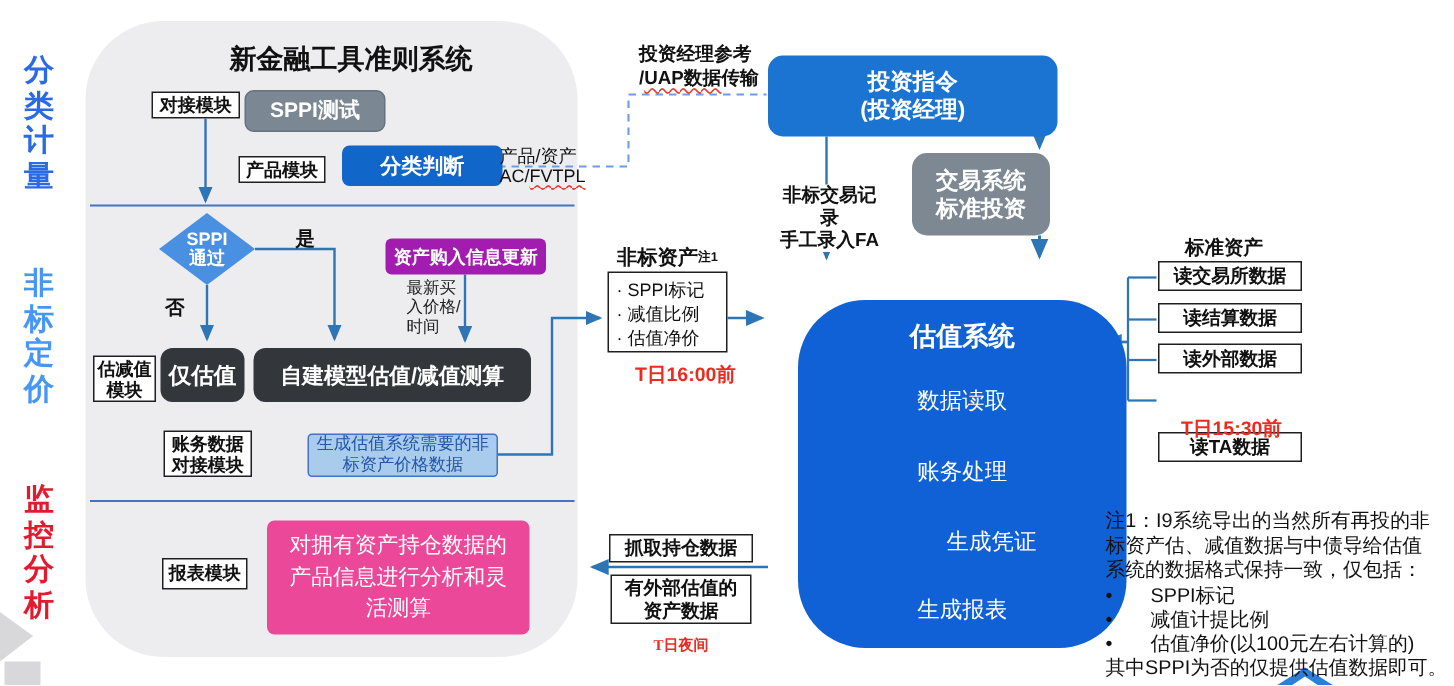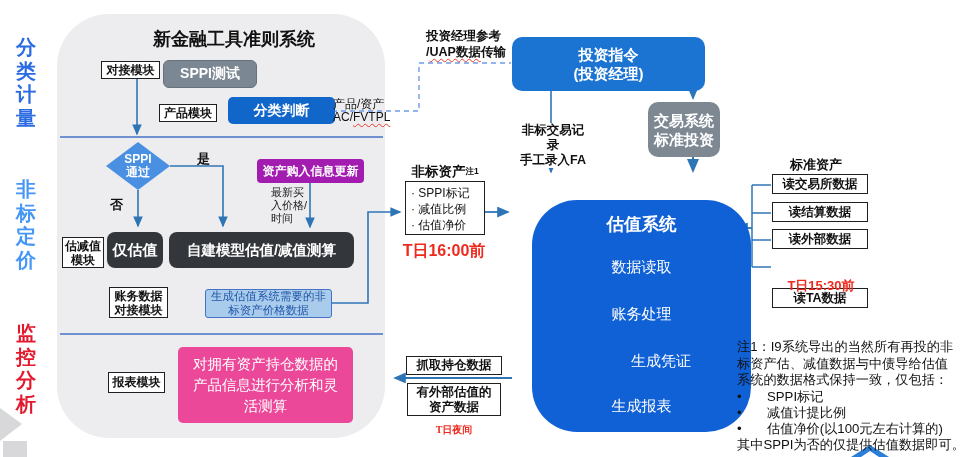--- a/index.html
+++ b/index.html
@@ -138,33 +138,33 @@
 
   <div class="abs ctr" style="left:403px;top:163px;width:84px;font-size:13.5px;font-weight:bold;">
     <span>非标资产</span>
       <sub style="font-size:8.5px;">注1</sub>
   </div>
   <div class="abs" style="left:405px;top:181px;width:80px;height:54px;background:#fff;border:1px solid #1f1f1f;padding:3px 0 0 5px;font-size:12px;line-height:16px;">
     <div>· SPPI标记</div>
     <div>· 减值比例</div>
     <div>· 估值净价</div>
   </div>
-  <div class="abs ctr redtxt" style="left:400px;top:241px;width:88px;font-size:16px;">T日16:00前</div>
+  <div class="abs ctr redtxt" style="left:413px;top:241px;width:88px;font-size:13px;">T日16:00前</div>
 
   <div class="abs ctr pre" style="left:516px;top:123px;width:74px;font-size:12.5px;line-height:15px;font-weight:bold;background:#fff;">非标交易记录
 手工录入FA</div>
 
   <div class="abs ctr lblbox" style="left:406px;top:356px;width:96px;height:19px;font-size:12.5px;">抓取持仓数据</div>
   <div class="abs ctr lblbox pre" style="left:407px;top:383px;width:94px;height:33px;font-size:12.5px;line-height:15px;">有外部估值的
 资产数据</div>
   <div class="abs ctr redtxt" style="left:424px;top:423px;width:60px;font-size:10px;font-family:Liberation Serif, serif;">T日夜间</div>
 
   <div class="abs ctr pre" style="left:512px;top:37px;width:193px;height:54px;background:#1b74d2;border-radius:10px;color:#fff;font-weight:bold;font-size:15px;line-height:19px;">投资指令
 (投资经理)</div>
-  <div class="abs ctr pre" style="left:648px;top:102px;width:72px;height:55px;background:#7d8893;border-radius:10px;color:#fff;font-weight:bold;font-size:15px;line-height:19px;">交易系统
+  <div class="abs ctr pre" style="left:608px;top:102px;width:92px;height:55px;background:#7d8893;border-radius:10px;color:#fff;font-weight:bold;font-size:15px;line-height:19px;">交易系统
 标准投资</div>
 
   <div class="abs bigblue" style="left:532px;top:176px;width:219px;height:232px;margin-top:24px;">
     <div class="abs ctr" style="left:0;top:12px;width:219px;font-size:17.5px;font-weight:bold;">估值系统</div>
     <div class="abs ctr" style="left:0;top:58px;width:219px;font-size:15px;">数据读取</div>
     <div class="abs ctr" style="left:0;top:105px;width:219px;font-size:15px;">账务处理</div>
     <div class="abs ctr" style="left:0;top:152px;width:258px;font-size:15px;">生成凭证</div>
     <div class="abs ctr" style="left:0;top:197px;width:219px;font-size:15px;">生成报表</div>
   </div>
 

